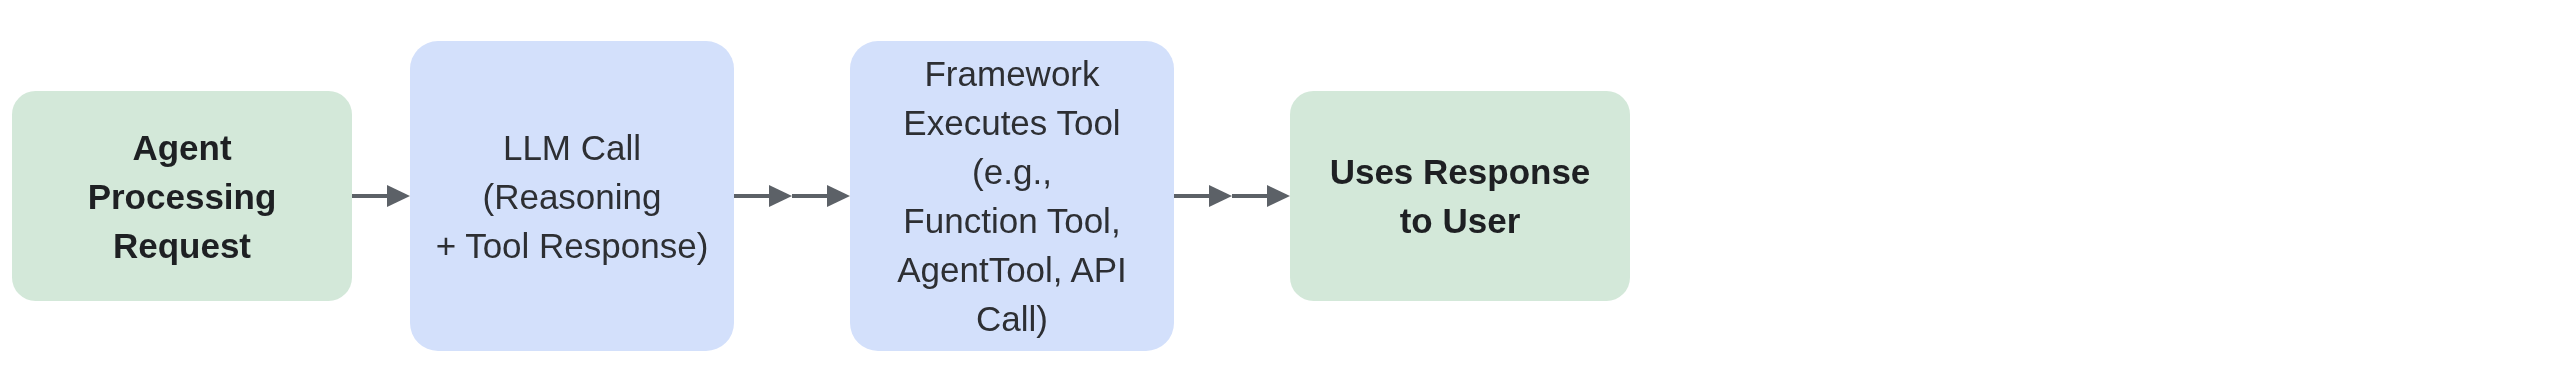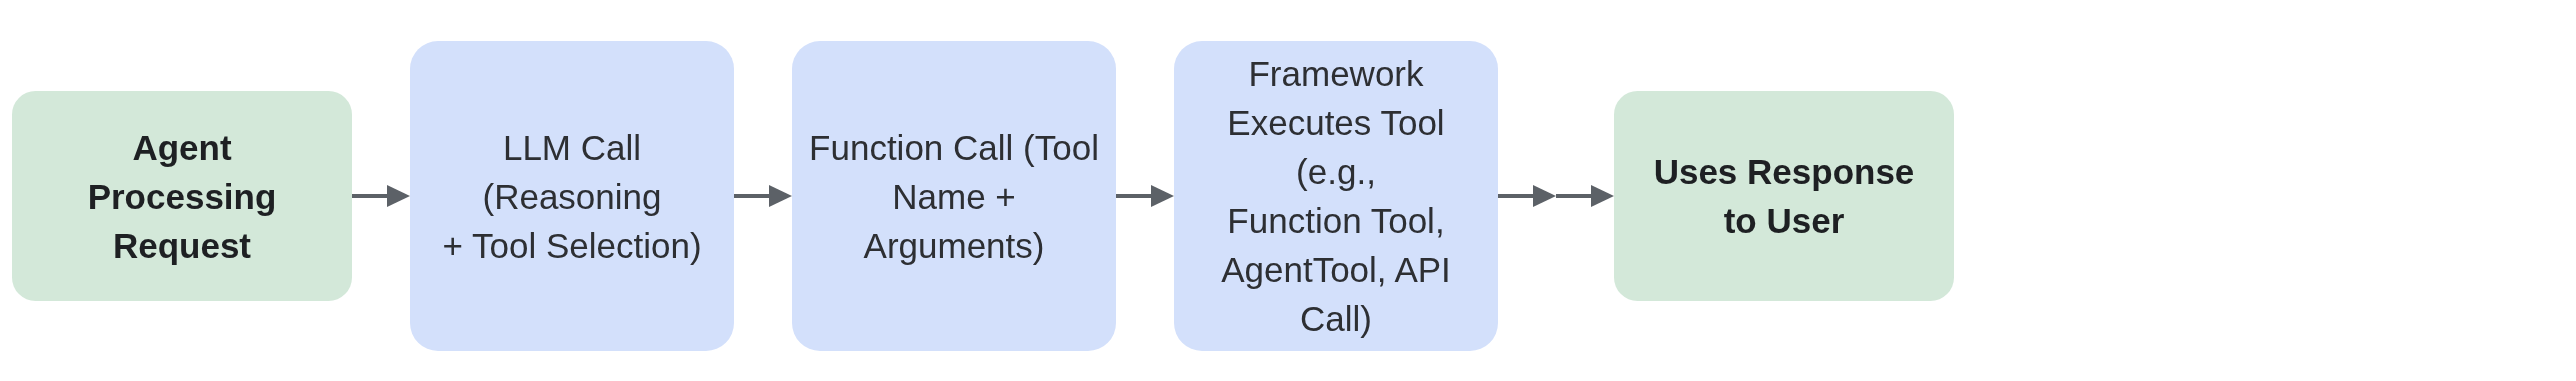--- a/index.html
+++ b/index.html
@@ -88,32 +88,28 @@
 Request</span>
     </div>
 
     <div class="connector">
       <span class="shaft"></span>
       <span class="head"></span>
     </div>
 
     <div class="node blue">
       <span class="label">LLM Call (Reasoning
-+ Tool Selection)</span>
++ Tool Response)</span>
     </div>
 
     <div class="connector">
       <span class="shaft"></span>
       <span class="head"></span>
     </div>
 
-    <div class="node blue">
-      <span class="label">Function Call (Tool
-Name + Arguments)</span>
-    </div>
 
     <div class="connector">
       <span class="shaft"></span>
       <span class="head"></span>
     </div>
 
     <div class="node blue">
       <span class="label">Framework
 Executes Tool (e.g.,
 Function Tool,

